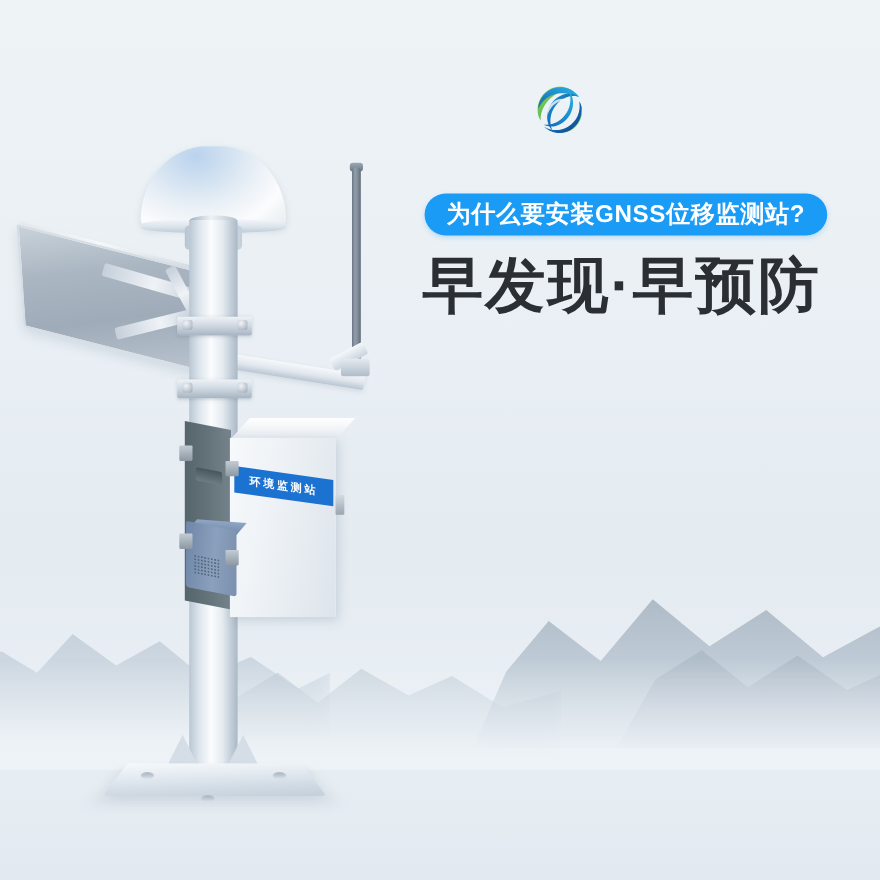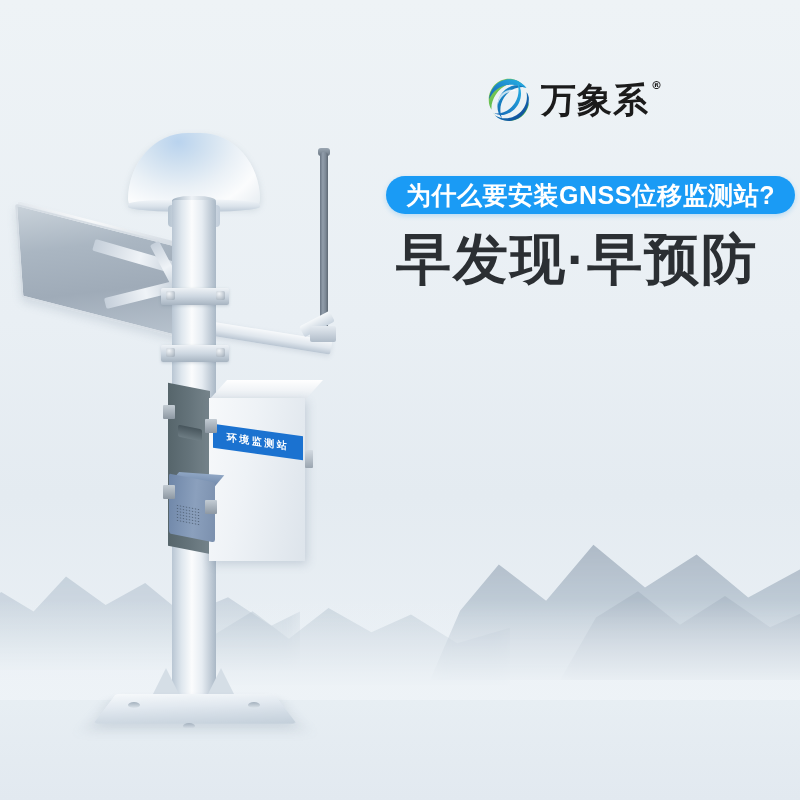--- a/index.html
+++ b/index.html
@@ -237,26 +237,26 @@
     position:absolute; right:-14px; top:-3px; font-size:11px; font-weight:700;
   }
 
   .banner {
     position:absolute; left:386px; top:176px; height:38px;
     background:#1a9bf5; border-radius:19px;
     display:flex; align-items:center; padding:0 20px;
     box-shadow:0 2px 5px rgba(26,155,245,.25);
   }
   .banner span {
-    color:#ffffff; font-size:25px; font-weight:700; letter-spacing:.5px;
+    color:#ffffff; font-size:22px; font-weight:700; letter-spacing:.5px;
     white-space:nowrap;
   }
 
   .headline {
-    position:absolute; left:396px; top:228px;
+    position:absolute; left:384px; top:228px;
     font-size:55px; font-weight:800; color:#2b2f33;
     letter-spacing:2px; white-space:nowrap; line-height:1.15;
   }
 
   .card {
     position:absolute; left:390px; top:336px; width:360px; height:355px;
     background:linear-gradient(170deg,rgba(255,255,255,.62) 0%,rgba(250,252,254,.80) 45%,rgba(255,255,255,.88) 100%);
     border-radius:22px;
     box-shadow:0 4px 22px rgba(120,140,160,.13);
     border:1px solid rgba(255,255,255,.55);
@@ -355,24 +355,20 @@
         </defs>
         <path d="M50 4C26 4 6 24 6 50c0 8 2 15 6 21C10 52 24 26 48 16c12-5 24-4 33 2C73 9 62 4 50 4z" fill="url(#gg)"></path>
         <path d="M14 76c10 13 26 20 42 19C76 93 92 76 94 54c-6 20-24 36-46 38-14 1-26-5-34-16z" fill="url(#gg)"></path>
         <path d="M88 24C78 10 60 2 42 6 22 10 8 28 7 48c8-19 28-33 50-31 14 1 25 7 31 7z" fill="url(#gc)"></path>
         <path d="M93 44c2 25-14 47-38 51-14 2-27-3-36-12 14 9 32 9 47 0 18-11 26-31 22-50 3 3 4 7 5 11z" fill="url(#gb)"></path>
         <path d="M62 18C44 22 30 36 26 54c-3 14 0 27 9 36-6-14-5-31 4-45 10-16 28-25 45-23-7-3-14-5-22-4z" fill="url(#gb)"></path>
         <path d="M40 82c17-4 31-18 35-36 3-13 0-26-8-35 6 14 5 31-4 45-10 16-28 25-45 23 7 3 15 5 22 3z" fill="url(#gc)"></path>
         <path d="M34 44c8-10 21-15 34-13-10-5-22-4-31 3-8 6-12 16-11 26 1-6 4-11 8-16z" fill="#ffffff" opacity=".75"></path>
       </svg>
     </span>
-    <span class="wordmark">
-      <span>万象系</span>
-      <sup class="reg">®</sup>
-    </span>
   </div>
 
   <div class="banner">
     <span>为什么要安装GNSS位移监测站?</span>
   </div>
 
   <div class="headline">早发现·早预防</div>
 
 
 </div>

